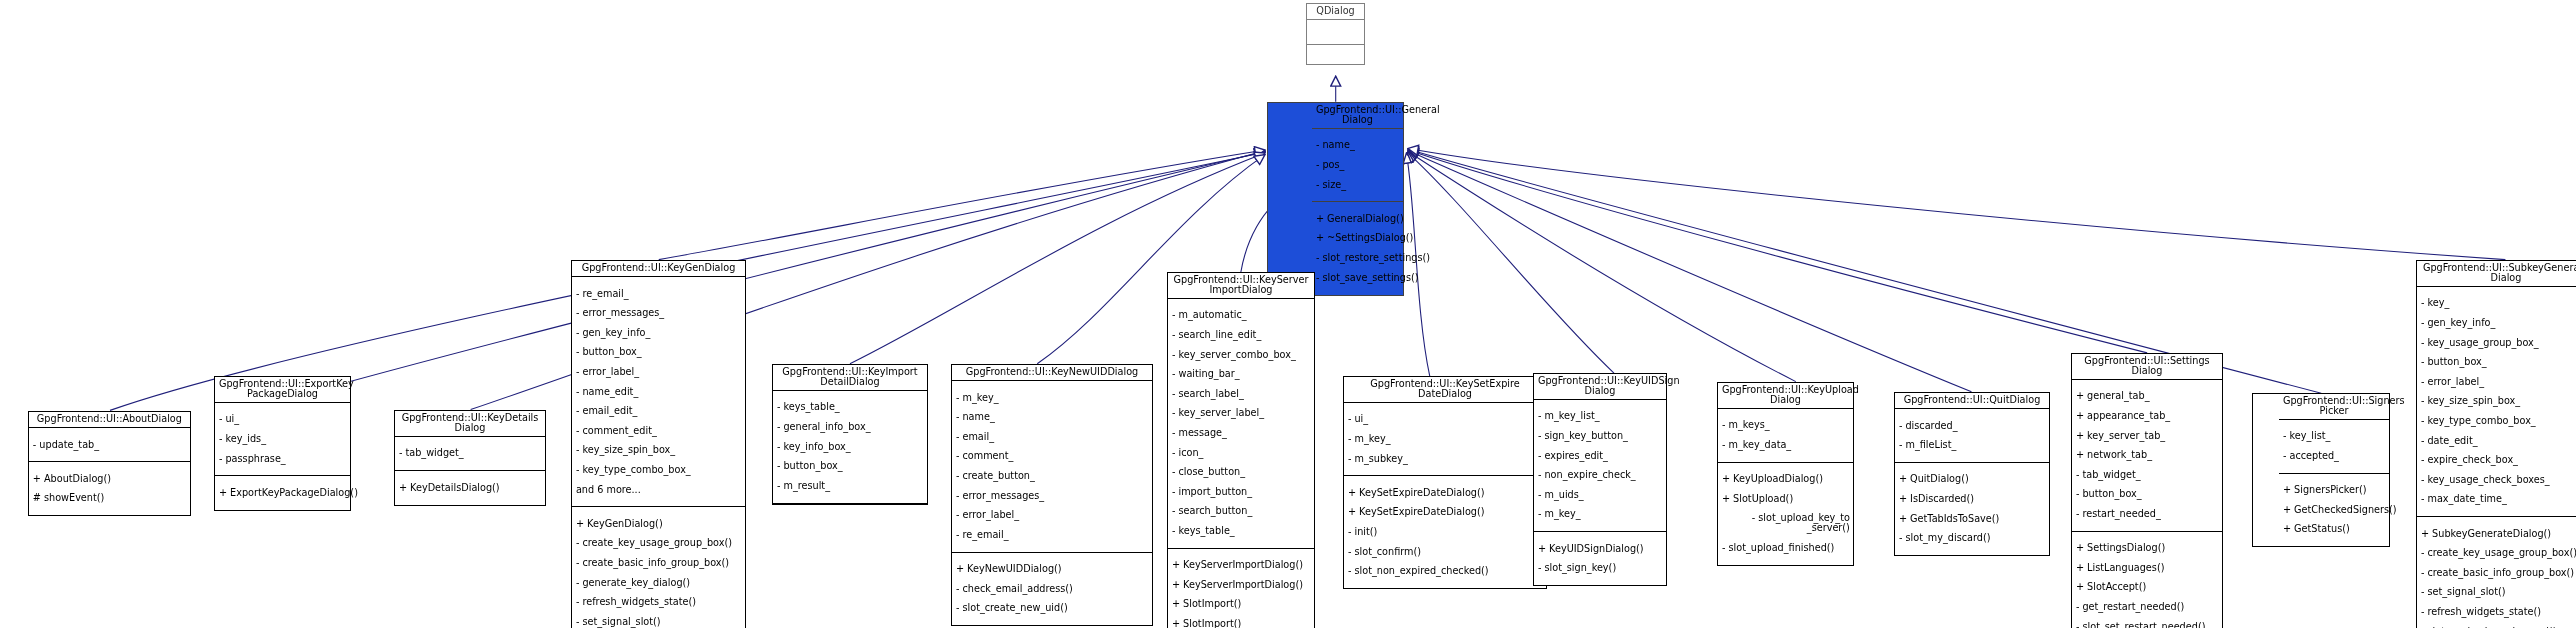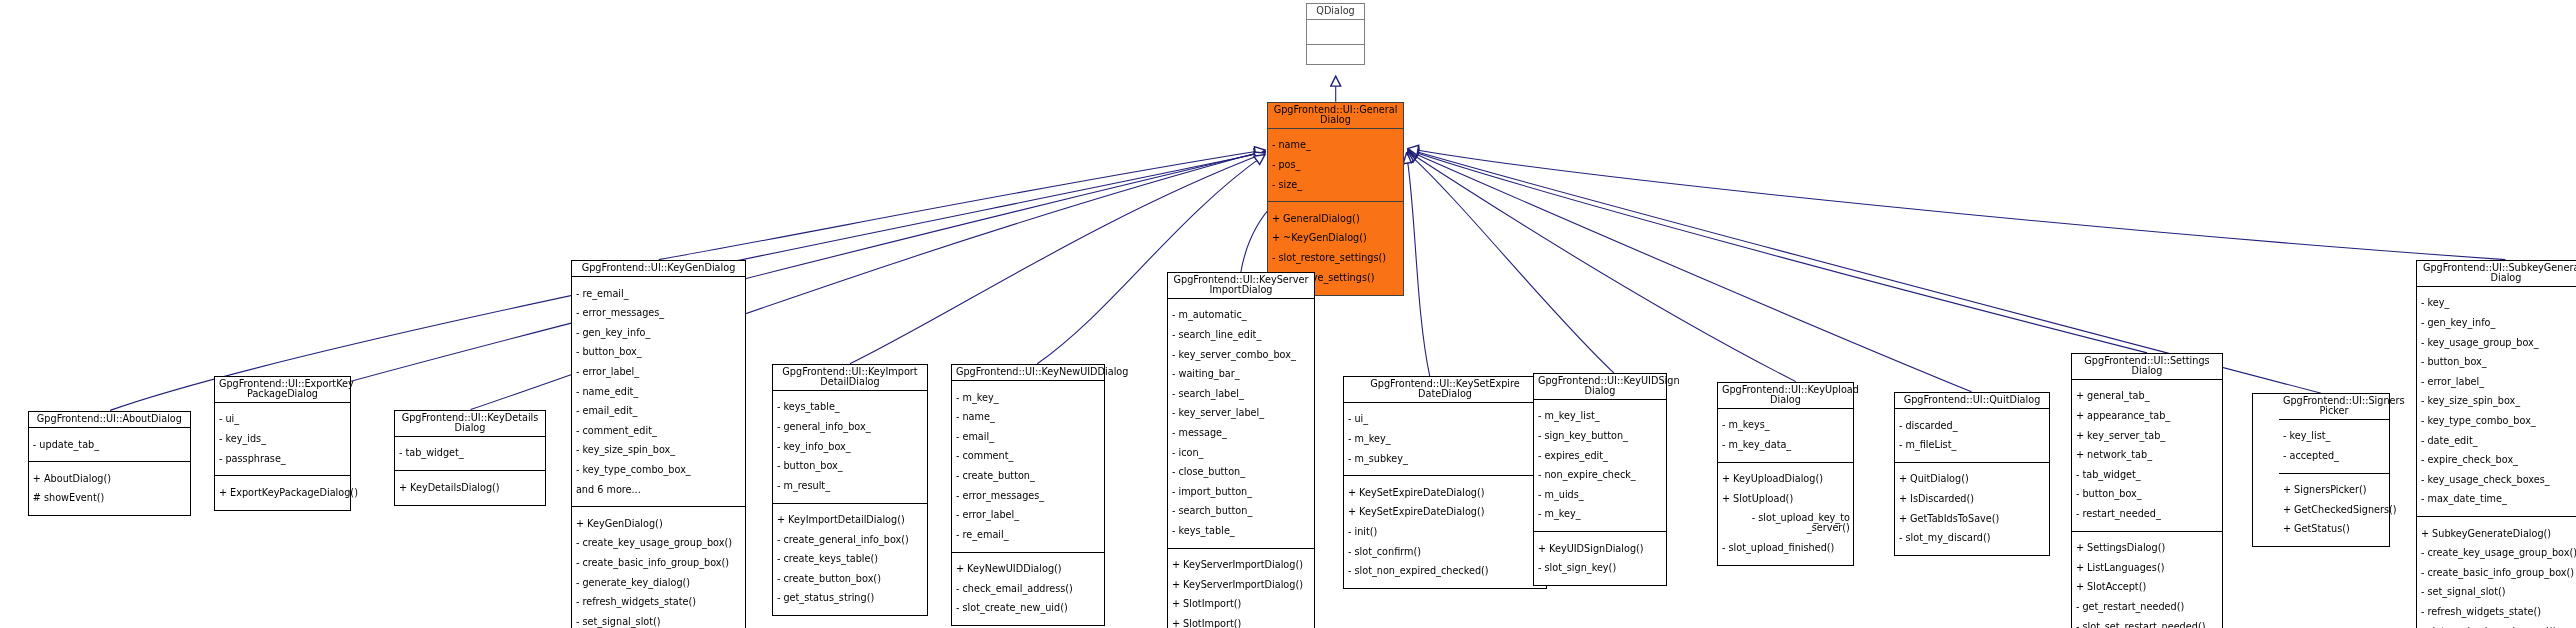--- a/index.html
+++ b/index.html
@@ -36,21 +36,22 @@
     line-height: 9.8px;
     color: #000000;
     z-index: 2;
   }
   .node.base {
     border: 0.8px solid #808080;
     color: #333333;
   }
   .node.root {
     border: 1.2px solid #404040;
-    background: #f97316;
+    background: #1d4ed8;
+    padding-left: 44px;
   }
   .node .title {
     text-align: center;
     padding: 2.3px 3.9px 3.1px 3.9px;
     white-space: normal;
     word-break: normal;
   }
   .node.root .title {
     border-bottom: 1.2px solid #404040;
   }
@@ -132,21 +133,21 @@
       <span>GpgFrontend::UI::General</span><br>
       <span>Dialog</span>
     </div>
     <div class="attrs">
       <span class="row">- name_</span>
       <span class="row">- pos_</span>
       <span class="row">- size_</span>
     </div>
     <div class="ops">
       <span class="row">+ GeneralDialog()</span>
-      <span class="row">+ ~KeyGenDialog()</span>
+      <span class="row">+ ~SettingsDialog()</span>
       <span class="row">- slot_restore_settings()</span>
       <span class="row">- slot_save_settings()</span>
     </div>
   </div>
 
   <div class="node" style="left:3.9px; top:411px; width:163px;">
     <div class="title">GpgFrontend::UI::AboutDialog</div>
     <div class="attrs">
       <span class="row">- update_tab_</span>
     </div>
@@ -222,30 +223,23 @@
       <span>GpgFrontend::UI::KeyImport</span><br>
       <span>DetailDialog</span>
     </div>
     <div class="attrs">
       <span class="row">- keys_table_</span>
       <span class="row">- general_info_box_</span>
       <span class="row">- key_info_box_</span>
       <span class="row">- button_box_</span>
       <span class="row">- m_result_</span>
     </div>
-    <div class="ops">
-      <span class="row">+ KeyImportDetailDialog()</span>
-      <span class="row">- create_general_info_box()</span>
-      <span class="row">- create_keys_table()</span>
-      <span class="row">- create_button_box()</span>
-      <span class="row">- get_status_string()</span>
-    </div>
-  </div>
-
-  <div class="node" style="left:927px; top:364px; width:154px;">
+  </div>
+
+  <div class="node" style="left:927px; top:364px; width:202px;">
     <div class="title">GpgFrontend::UI::KeyNewUIDDialog</div>
     <div class="attrs">
       <span class="row">- m_key_</span>
       <span class="row">- name_</span>
       <span class="row">- email_</span>
       <span class="row">- comment_</span>
       <span class="row">- create_button_</span>
       <span class="row">- error_messages_</span>
       <span class="row">- error_label_</span>
       <span class="row">- re_email_</span>

